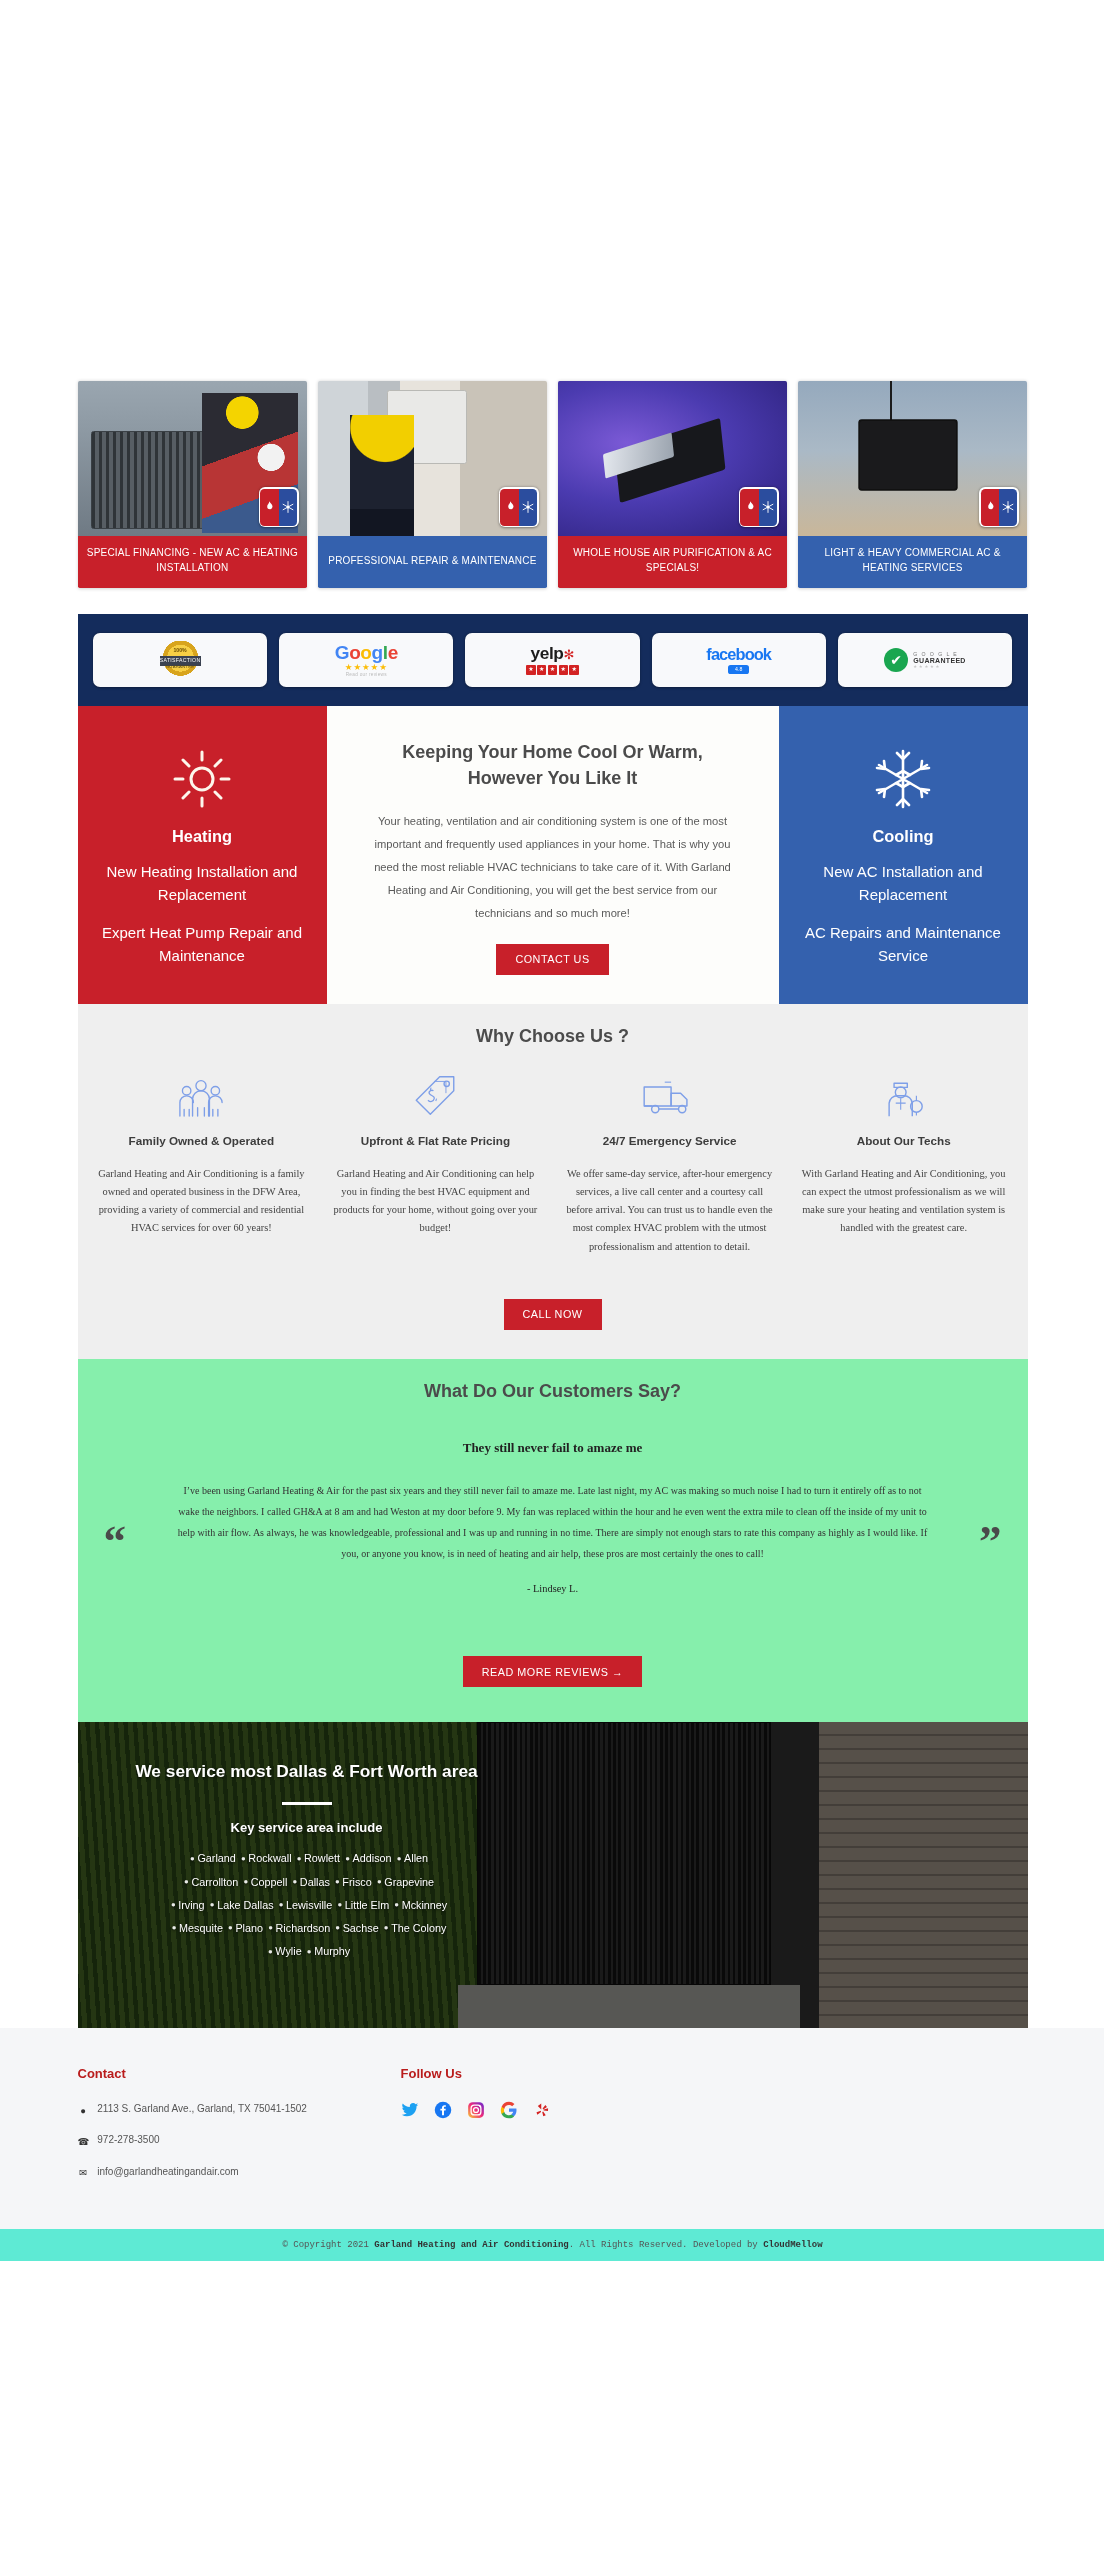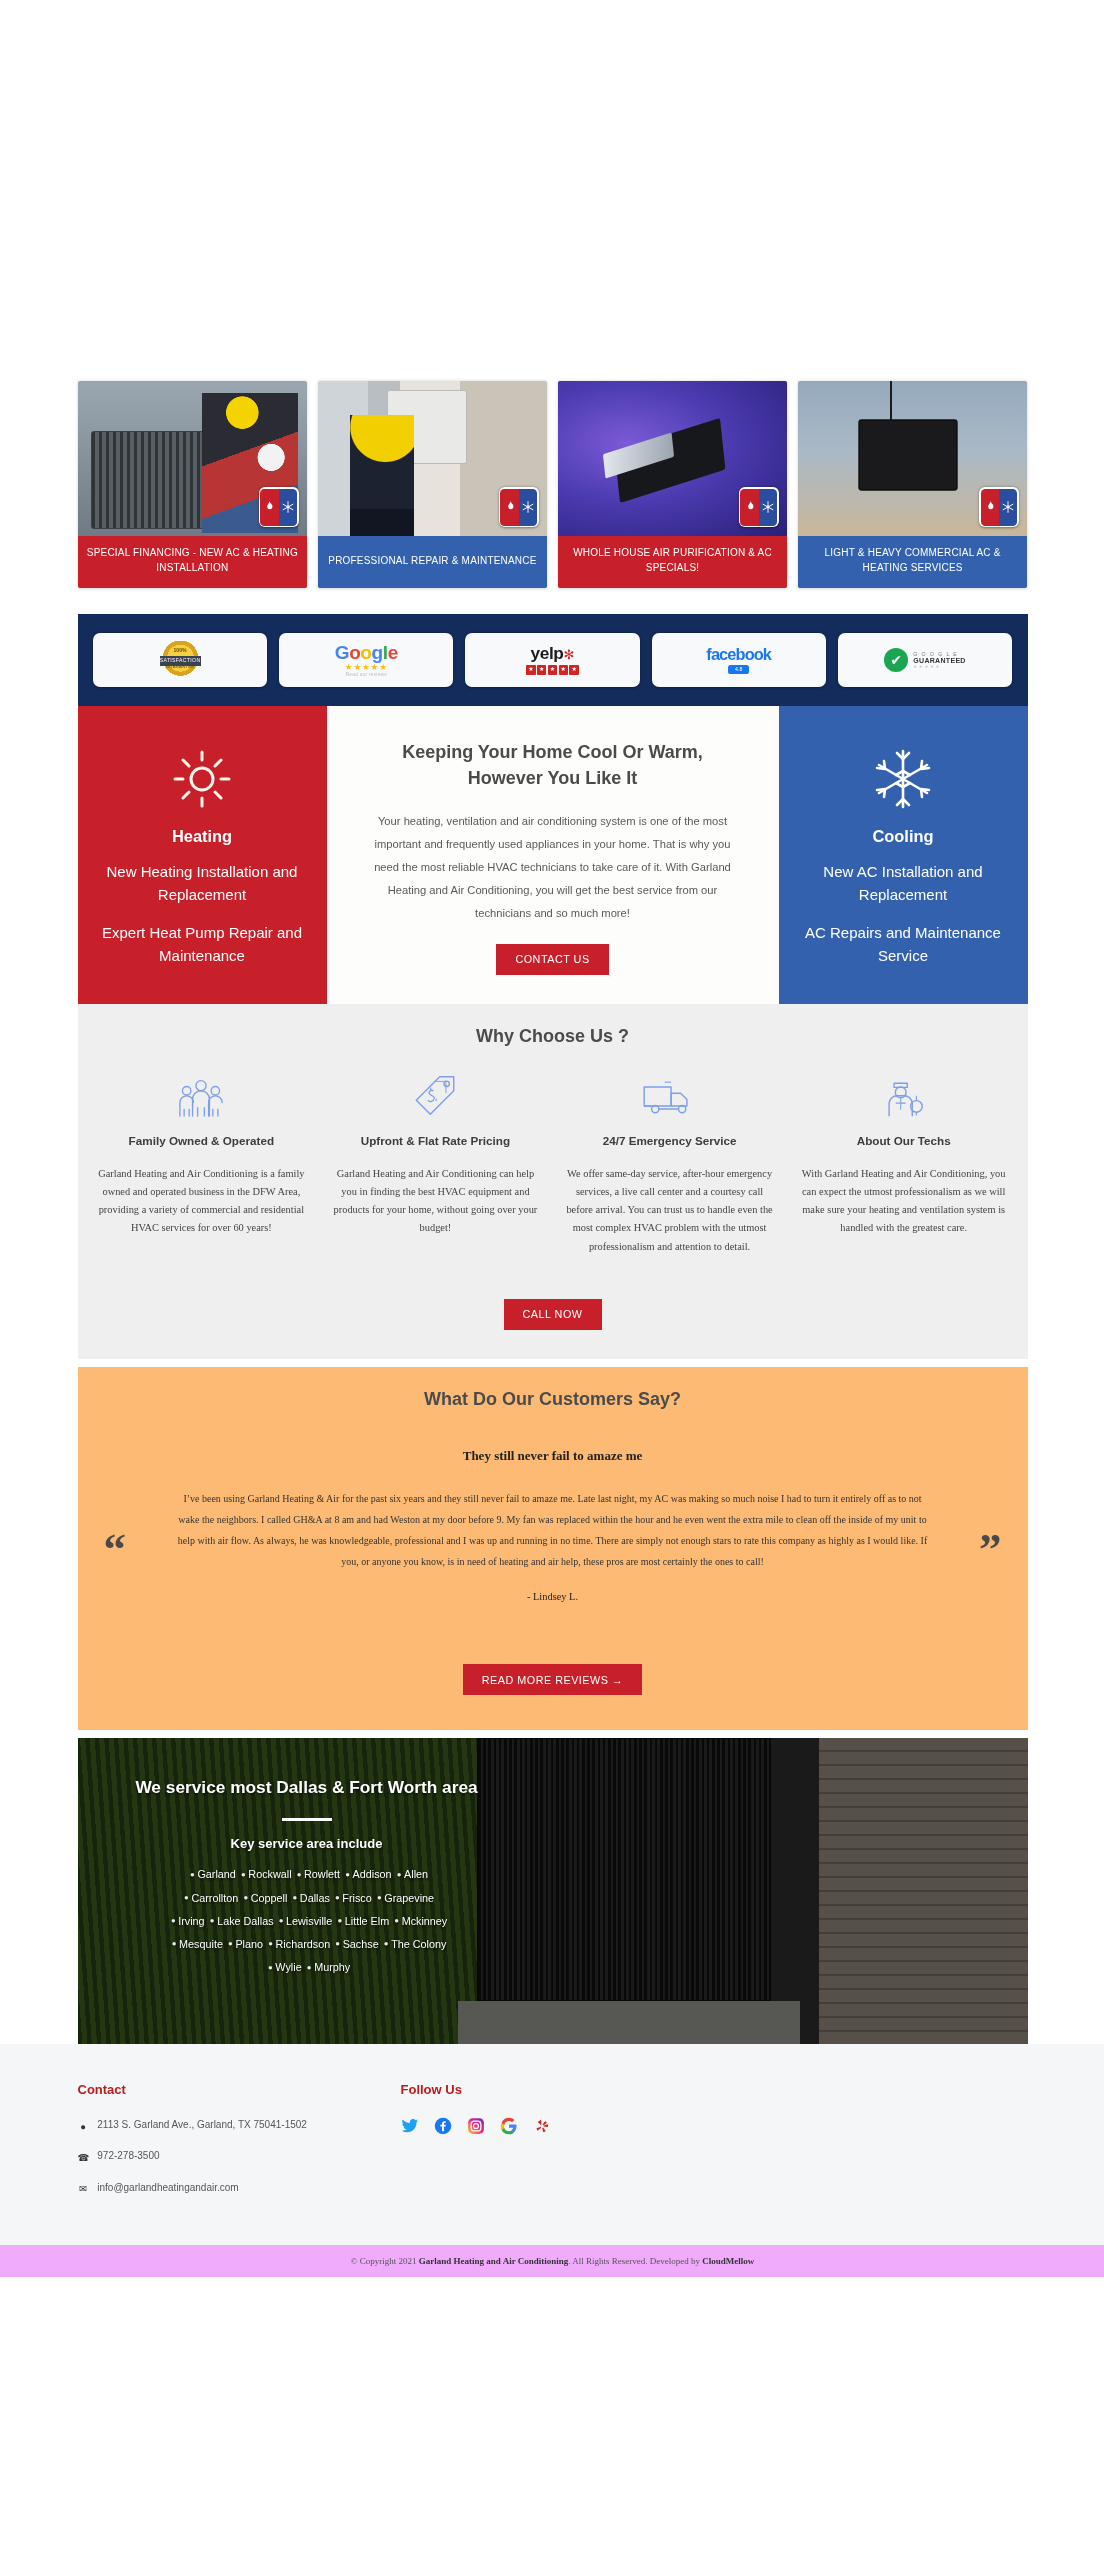--- a/index.html
+++ b/index.html
@@ -145,21 +145,21 @@
   .why-grid { display:flex; gap:21px; margin-top:22.4px; }
   .why-col { flex:1 1 0; text-align:center; }
   .why-col .ico { height:48px; display:flex; align-items:flex-end; justify-content:center; }
   .why-col h4 { font-size:11.7px; color:#3d3d3d; margin-top:14px; line-height:1.5;
       font-weight:bold; }
   .why-col p { font-size:10.4px; color:#444; line-height:1.75; margin-top:15.5px;
       font-family:"Liberation Serif", serif; }
   .why .btnwrap { text-align:center; margin-top:24px; }
 
   
-  .testi { width:950px; margin:8px auto; background:#fdba74; padding:22.4px 17.3px 35px;
+  .testi { width:950px; margin:0 auto; background:#86efac; padding:22.4px 17.3px 35px;
       text-align:center; }
   .testi h2 { font-size:18px; color:#4b4b4b; font-weight:bold; }
   .testi .t-title { font-size:13px; color:#222; font-weight:bold; margin-top:38px;
       font-family:"Liberation Serif", serif; }
   .testi-body { position:relative; margin-top:24px; padding:0 78px; }
   .testi-body p { font-size:10px; color:#333; line-height:2.1;
       font-family:"Liberation Serif", serif; }
   .q { position:absolute; top:48px; font-size:45px; color:#4a4a4a; line-height:.6;
       font-family:"Liberation Serif", serif; font-weight:bold; }
   .q-l { left:8.6px; } .q-r { right:8.6px; }
@@ -208,22 +208,22 @@
   .footer h4 { font-size:13px; color:#b91c1c; font-weight:bold; margin-bottom:19px; }
   .f-item { display:flex; gap:8.6px; font-size:10px; color:#555;
       line-height:1.85; margin-bottom:12px; align-items:flex-start; }
   .f-item .fi { width:11.2px; flex:0 0 11.2px; text-align:center; color:#333;
       font-size:9.5px; margin-top:1.7px; }
   .socials { display:flex; gap:14px; align-items:center; }
   .soc { width:19px; height:19px; display:flex; align-items:center;
       justify-content:center; cursor:pointer; }
   .soc svg { width:18px; height:18px; }
 
-  .copy { background:#f0abfc; text-align:center; padding:11.2px 0;
-      font-size:9px; color:#555; font-family:Liberation Serif, serif; }
+  .copy { background:#5eead4; text-align:center; padding:11.2px 0;
+      font-size:9px; color:#555; font-family:Liberation Mono, monospace; }
   .copy b { font-weight:bold; color:#333; }
 </style>
 </head>
 <body>
 
 <div class="page">
 
   <div class="top-spacer"></div>
 
   <div class="hero">

